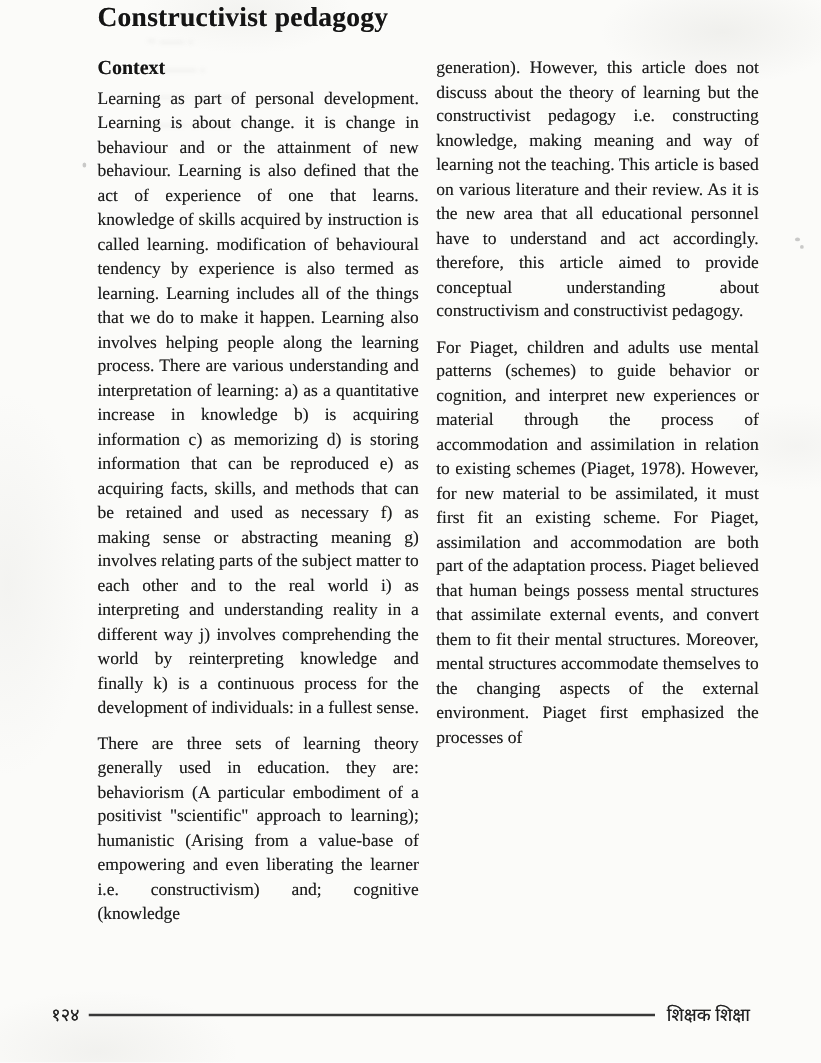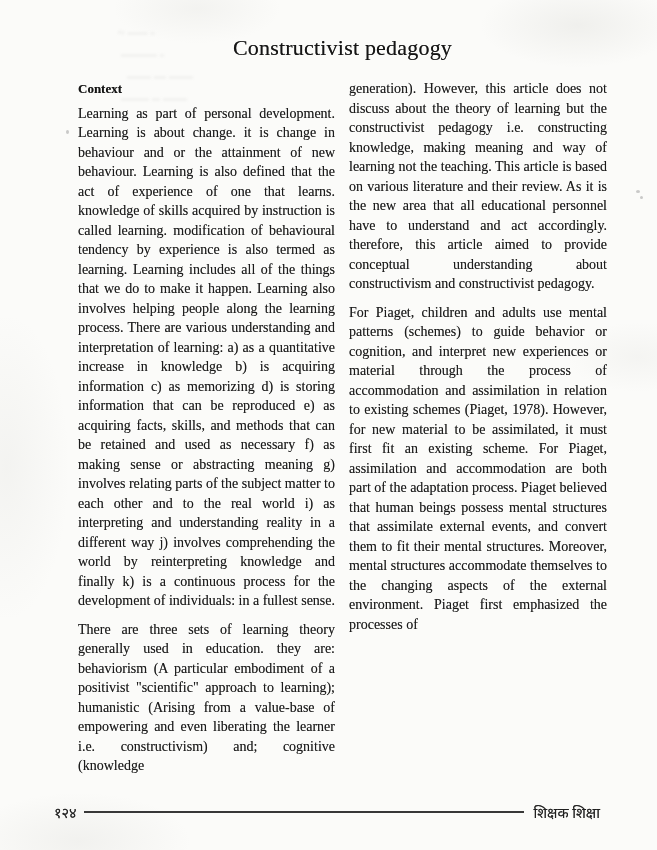--- a/index.html
+++ b/index.html
@@ -23,25 +23,23 @@
       radial-gradient(ellipse 120px 50px at 30% 1%, rgba(170,170,162,0.10), transparent 70%),
       radial-gradient(ellipse 90px 220px at 1% 55%, rgba(175,175,168,0.10), transparent 70%),
       radial-gradient(ellipse 160px 70px at 12% 99%, rgba(170,170,162,0.12), transparent 70%),
       radial-gradient(ellipse 100px 50px at 97% 42%, rgba(175,175,168,0.09), transparent 70%),
       #fbfbf9;
   }
   .content {
     margin: 0 50px 0 78px;
   }
   .title {
-    padding-top: 34px;
-    text-align: center;
     font-size: 22px;
     line-height: 28px;
-    font-weight: normal;
+    font-weight: bold;
     letter-spacing: 0.2px;
     color: #151515;
     text-shadow: 0 0 0.5px rgba(0,0,0,0.55);
   }
   .byline {
     margin-top: 12px;
     text-align: right;
     font-size: 13px;
     line-height: 17px;
     color: #242424;
@@ -55,35 +53,35 @@
     font-size: 14px;
     line-height: 19.5px;
     text-align: justify;
     text-shadow: 0 0 0.45px rgba(20,20,20,0.5);
   }
   .col-left  { width: 257px; }
   .col-right { width: 258px; }
   .col p { margin: 0 0 9px 0; }
   .col-heading {
     font-weight: bold;
-    font-size: 13px;
+    font-size: 16px;
     color: #141414;
     margin: 0 0 5px 0;
   }
   .section-heading {
     font-weight: bold;
     font-size: 15px;
     line-height: 21px;
     color: #141414;
     text-align: justify;
     margin: 12px 0 6px 0;
   }
   .footer {
     position: absolute;
-    left: 54px;
+    left: 41px;
     right: 57px;
     bottom: 28px;
     display: flex;
     align-items: center;
     font-size: 14.5px;
     color: #1f1f1f;
     text-shadow: 0 0 0.4px rgba(0,0,0,0.5);
   }
   .footer-rule {
     flex: 1;

